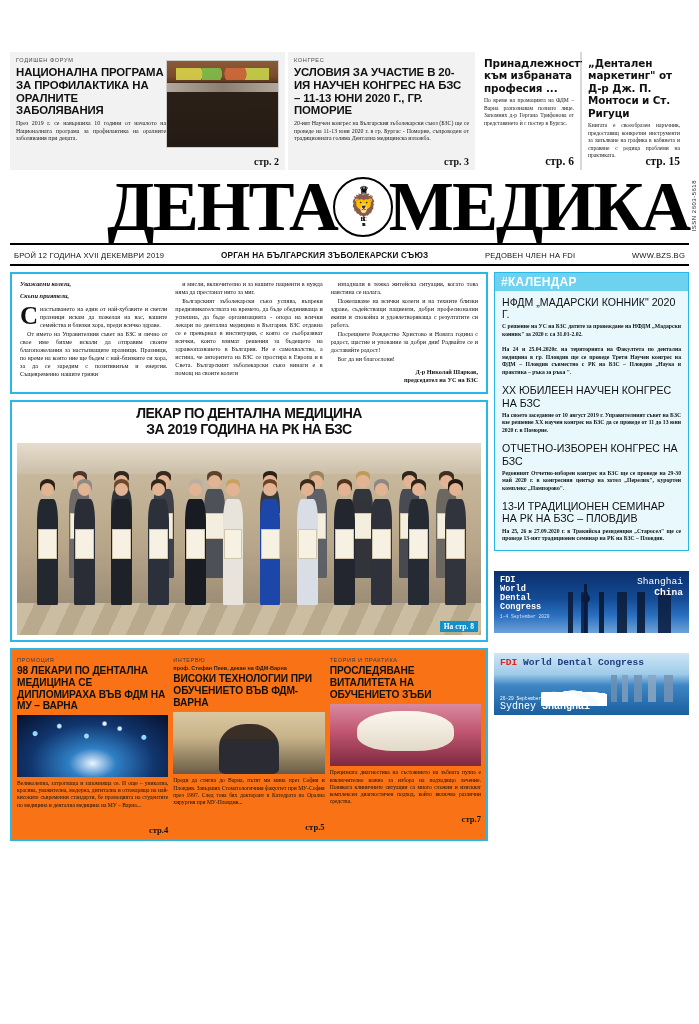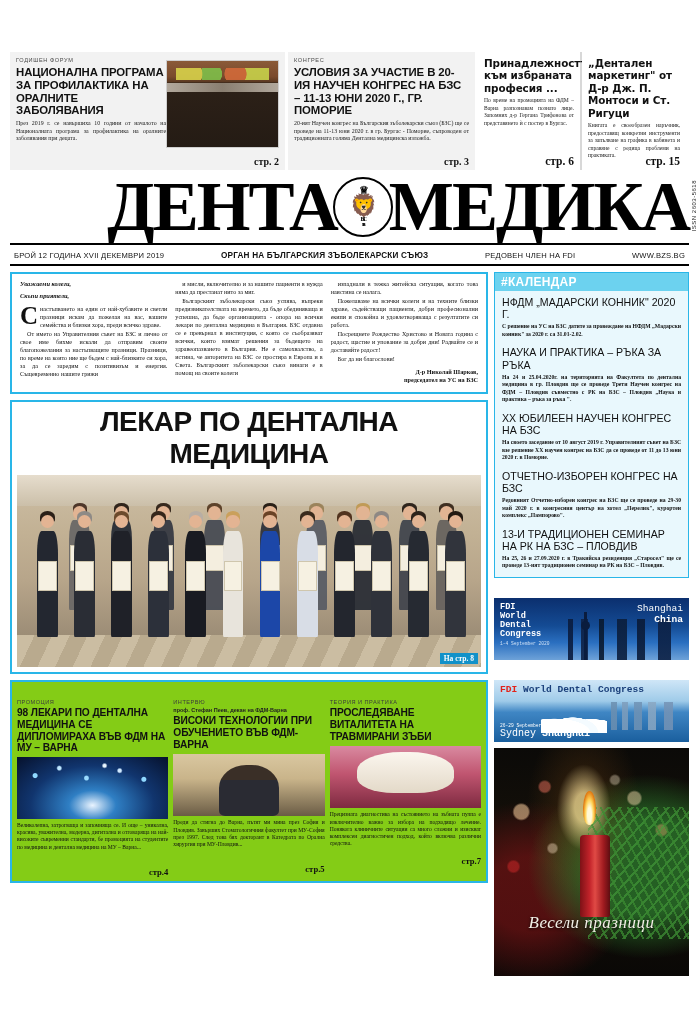--- a/index.html
+++ b/index.html
@@ -247,21 +247,21 @@
   
   .feature-box {
     margin-top: 6px;
     border: 2px solid #29b6e8;
     background: #ffffff;
     padding: 4px 5px 5px 5px;
     position: relative;
   }
   .feature-head {
     text-align: center;
-    font-size: 28px;
+    font-size: 14px;
     font-weight: bold;
     line-height: 1.14;
     letter-spacing: -0.5px;
     color: #111;
     margin-bottom: 5px;
   }
   .feature-photo {
     position: relative;
     width: 100%; height: 192px;
     overflow: hidden;
@@ -311,22 +311,22 @@
     font-size: 7.5px;
     font-weight: bold;
     padding: 1px 4px;
     font-family: "Liberation Serif", serif;
   }
 
   
   .bot-strip {
     margin-top: 6px;
     border: 2px solid #29b6e8;
-    background: #84cc16;
-    padding: 17px 5px 4px 5px;
+    background: #f97316;
+    padding: 7px 5px 4px 5px;
     display: flex;
     gap: 5px;
   }
   .bot-card { flex: 1; position: relative; }
   .bot-kicker {
     font-size: 5.6px;
     letter-spacing: 0.5px;
     color: #3c3c3c;
     text-transform: uppercase;
     margin-bottom: 2px;
@@ -630,20 +630,21 @@
             <div>Д-р Николай Шарков,</div>
             <div>председател на УС на БЗС</div>
           </div>
         </div>
       </div>
     </div>
 
     <div class="feature-box">
       <div class="feature-head">
         <div>ЛЕКАР ПО ДЕНТАЛНА МЕДИЦИНА</div>
+        <div>ЗА 2019 ГОДИНА НА РК НА БЗС</div>
       </div>
       <div class="feature-photo">
         <div class="fp-wall"></div>
         <div class="fp-ceil"></div>
         <div class="fp-floor"></div>
         <div class="fp-people fp-row2">
           <div class="fp-person" style="left:11%">
               <div class="hair" style="background:#4a3326"></div>
               <div class="head"></div>
               <div class="body" style="background:#6d6a68"></div>
@@ -790,39 +791,38 @@
         <div class="bot-kicker">ИНТЕРВЮ</div>
         <div class="bot-sub">проф. Стефан Пеев, декан на ФДМ-Варна</div>
         <div class="bot-head">ВИСОКИ ТЕХНОЛОГИИ ПРИ ОБУЧЕНИЕТО ВЪВ ФДМ-ВАРНА</div>
         <div class="bot-photo ph-interview"></div>
         <div class="bot-body">Преди да стигна до Варна, пътят ми мина през София и Пловдив. Завърших Стоматологичния факултет при МУ-София през 1997. След това бях докторант в Катедрата по Орална хирургия при МУ-Пловдив...</div>
         <div class="bot-ref">стр.5</div>
       </div>
 
       <div class="bot-card">
         <div class="bot-kicker">ТЕОРИЯ И ПРАКТИКА</div>
-        <div class="bot-head">ПРОСЛЕДЯВАНЕ ВИТАЛИТЕТА НА ТРАВМИРАНИ ЗЪБИ</div>
+        <div class="bot-head">ПРОСЛЕДЯВАНЕ ВИТАЛИТЕТА НА ОБУЧЕНИЕТО ЗЪБИ</div>
         <div class="bot-photo ph-tooth"></div>
         <div class="bot-body">Прецизната диагностика на състоянието на зъбната пулпа е изключително важно за избора на подходящо лечение. Понякога клиничните ситуации са много сложни и изискват комплексен диагностичен подход, който включва различни средства.</div>
         <div class="bot-ref">стр.7</div>
       </div>
     </div>
   </div>
 
   <div class="main-right">
 
     <div class="cal-box">
       <div class="cal-header">#КАЛЕНДАР</div>
       <div class="cal-body">
         <div class="cal-item">
           <div class="cal-title">НФДМ „МАДАРСКИ КОННИК" 2020 Г.</div>
           <div class="cal-text">С решение на УС на БЗС датите за провеждане на НФДМ „Мадарски конник" за 2020 г. са 31.01-2.02.</div>
         </div>
         <div class="cal-item">
-          <div class="cal-title">НАУКА И ПРАКТИКА – РЪКА ЗА РЪКА</div>
           <div class="cal-text">На 24 и 25.04.2020г. на територията на Факултета по дентална медицина в гр. Пловдив ще се проведе Трети Научен конгрес на ФДМ – Пловдив съвместно с РК на БЗС – Пловдив „Наука и практика – ръка за ръка ".</div>
         </div>
         <div class="cal-item">
           <div class="cal-title">XX ЮБИЛЕЕН НАУЧЕН КОНГРЕС НА БЗС</div>
           <div class="cal-text">На своето заседание от 10 август 2019 г. Управителният съвет на БЗС взе решение XX научен конгрес на БЗС да се проведе от 11 до 13 юни 2020 г. в Поморие.</div>
         </div>
         <div class="cal-item">
           <div class="cal-title">ОТЧЕТНО-ИЗБОРЕН КОНГРЕС НА БЗС</div>
           <div class="cal-text">Редовният Отчетно-изборен конгрес на БЗС ще се проведе на 29-30 май 2020 г. в конгресния център на хотел „Перелик", курортен комплекс „Пампорово".</div>
         </div>
@@ -856,22 +856,15 @@
         <span class="red">FDI</span>
         <span>World Dental Congress</span>
       </div>
       <div class="date2">26-29 September 2021</div>
       <div class="place">
         <span>Sydney</span>
         <b>Shanghai</b>
       </div>
     </div>
 
-    <div class="ad-candle">
-      <div class="candle-bokeh"></div>
-      <div class="candle-greens"></div>
-      <div class="candle-body"></div>
-      <div class="candle-flame"></div>
-      <div class="candle-text">Весели празници</div>
-    </div>
   </div>
 
 </div>
 
 </body></html>

